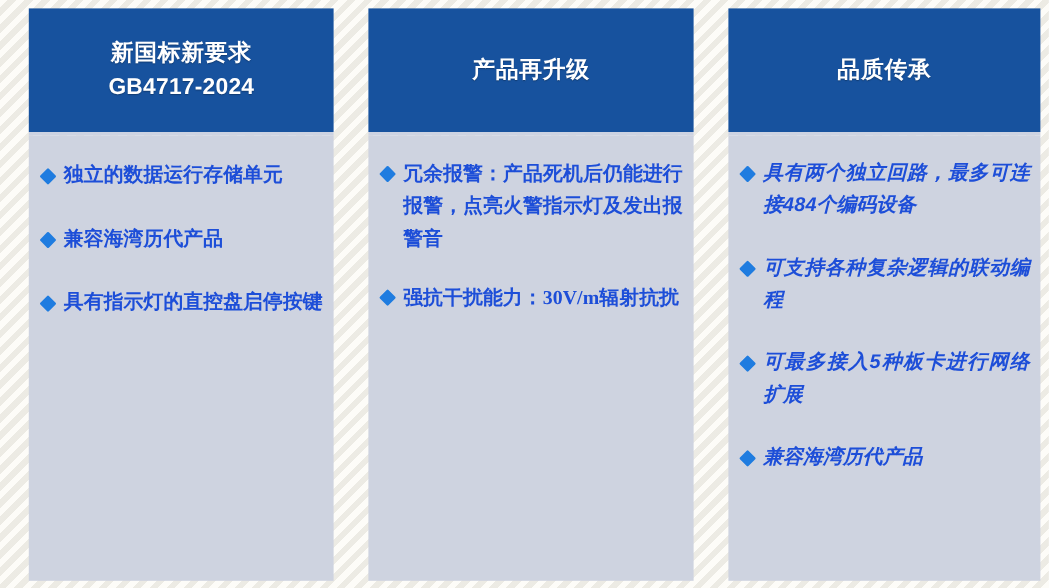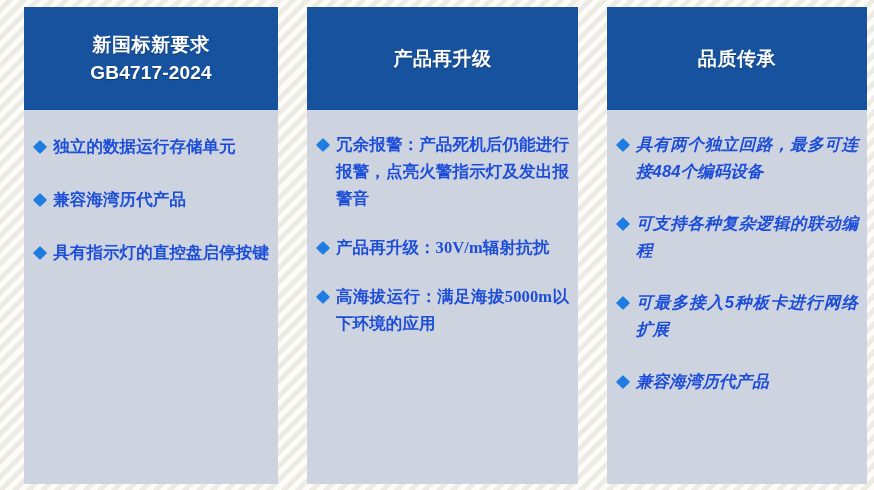--- a/index.html
+++ b/index.html
@@ -185,25 +185,21 @@
         </div>
         <div class="header-underline"></div>
         <div class="card-body">
           <ul class="bullets">
             <li class="bullet-item">
               <span class="bullet-marker"></span>
               <span>冗余报警：产品死机后仍能进行报警，点亮火警指示灯及发出报警音</span>
             </li>
             <li class="bullet-item">
               <span class="bullet-marker"></span>
-              <span>产品再升级：30V/m辐射抗扰</span>
-            </li>
-            <li class="bullet-item">
-              <span class="bullet-marker"></span>
-              <span>高海拔运行：满足海拔5000m以下环境的应用</span>
+              <span>强抗干扰能力：30V/m辐射抗扰</span>
             </li>
           </ul>
         </div>
       </div>
     </div>
 
     <div class="column col-gap-b"></div>
 
     <div class="column col-3">
       <div class="col-inner">

